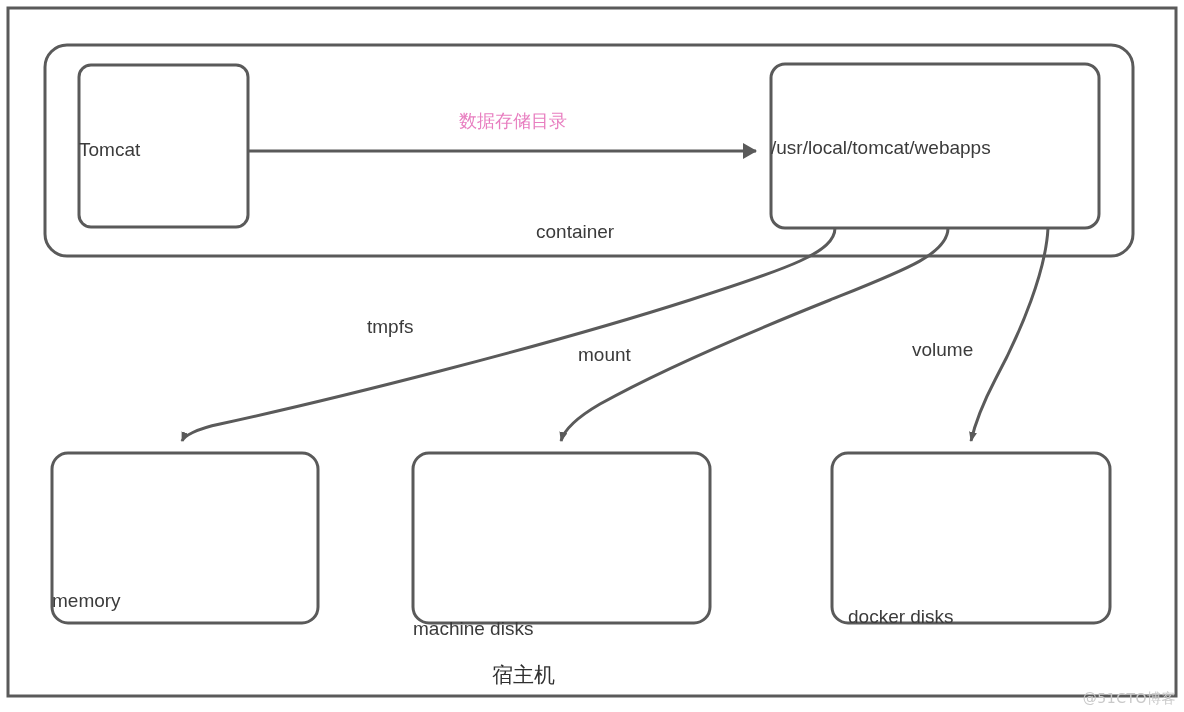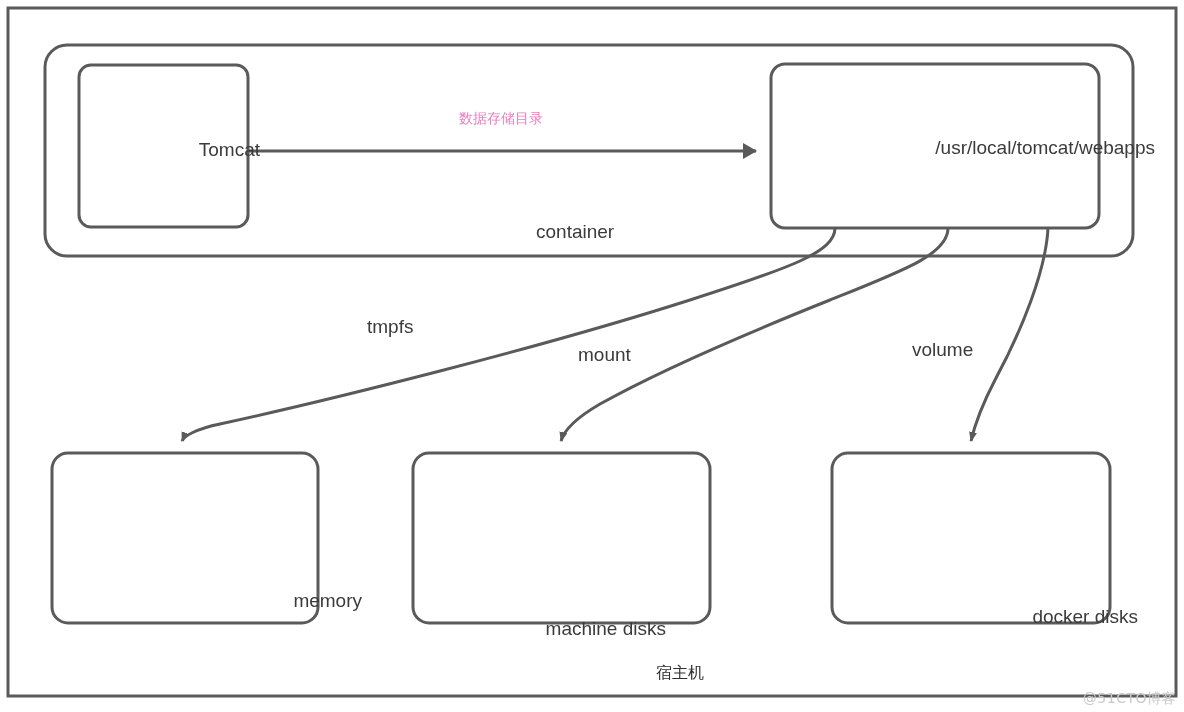--- a/index.html
+++ b/index.html
@@ -27,32 +27,31 @@
   }
   .lbl {
     position: absolute;
     color: #3b3b3b;
     font-size: 19px;
     line-height: 1.2;
     white-space: nowrap;
     user-select: none;
   }
   .lbl-box {
-    text-align: right;
-    padding-left: 12px;
+    text-align: left;
   }
   .lbl-pink {
     color: #e87ec0;
-    font-size: 14px;
+    font-size: 18px;
     font-family: "DejaVu Sans", "Liberation Sans", sans-serif;
   }
   .lbl-cjk {
     font-family: "DejaVu Sans", "Liberation Sans", sans-serif;
     color: #2f2f2f;
-    font-size: 16px;
+    font-size: 21px;
   }
   #watermark {
     position: absolute;
     right: 8px;
     bottom: 4px;
     font-size: 14px;
     color: #c9c9c9;
     font-family: "DejaVu Sans", "Liberation Sans", sans-serif;
     letter-spacing: 0.5px;
     user-select: none;

